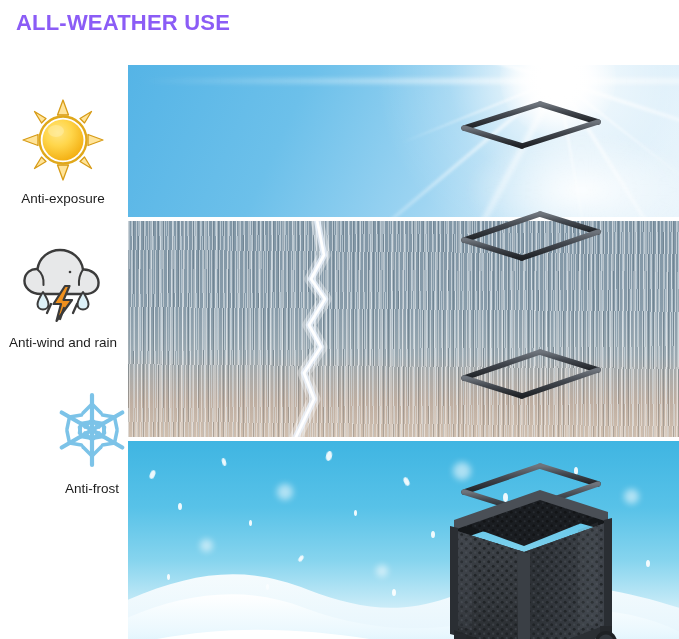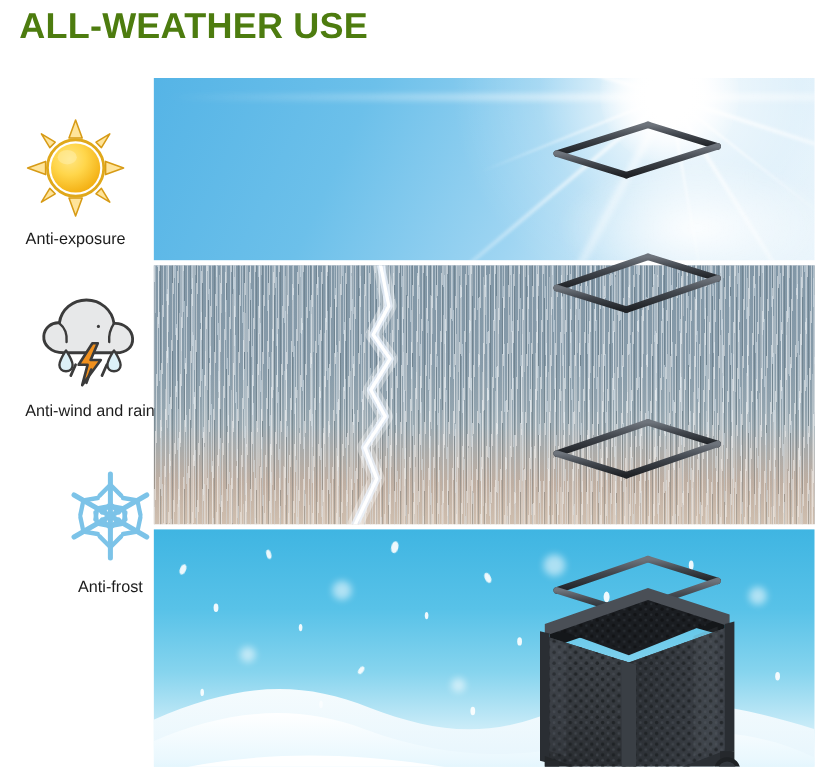--- a/index.html
+++ b/index.html
@@ -10,41 +10,41 @@
     font-family:"Liberation Sans", sans-serif;
     overflow:hidden;
     position:relative;
   }
   #page{position:relative;width:679px;height:639px;background:#fff;}
 
   
   .page-title{
     position:absolute;
     left:16px; top:0px;
-    font-size:30px;
+    font-size:22px;
     font-weight:bold;
     letter-spacing:0.2px;
-    color:#4d7c0f;
+    color:#8b5cf6;
     line-height:46px;
     white-space:nowrap;
   }
 
   
   .features{
     position:absolute;
     left:0px; top:62px;
     width:126px; height:560px;
   }
   .feature{
     position:absolute;
     left:0; width:126px;
     text-align:center;
   }
   .feature-1{top:32px;}
-  .feature-2{top:176px;padding-left:12px;}
+  .feature-2{top:176px;}
   .feature-3{top:322px;margin-left:29px;}
 
   .feature-icon{
     width:126px;height:92px;
     display:flex;align-items:center;justify-content:center;
   }
   .feature-label{
     margin-top:4px;
     font-size:13.5px;
     color:#1c1c1c;

